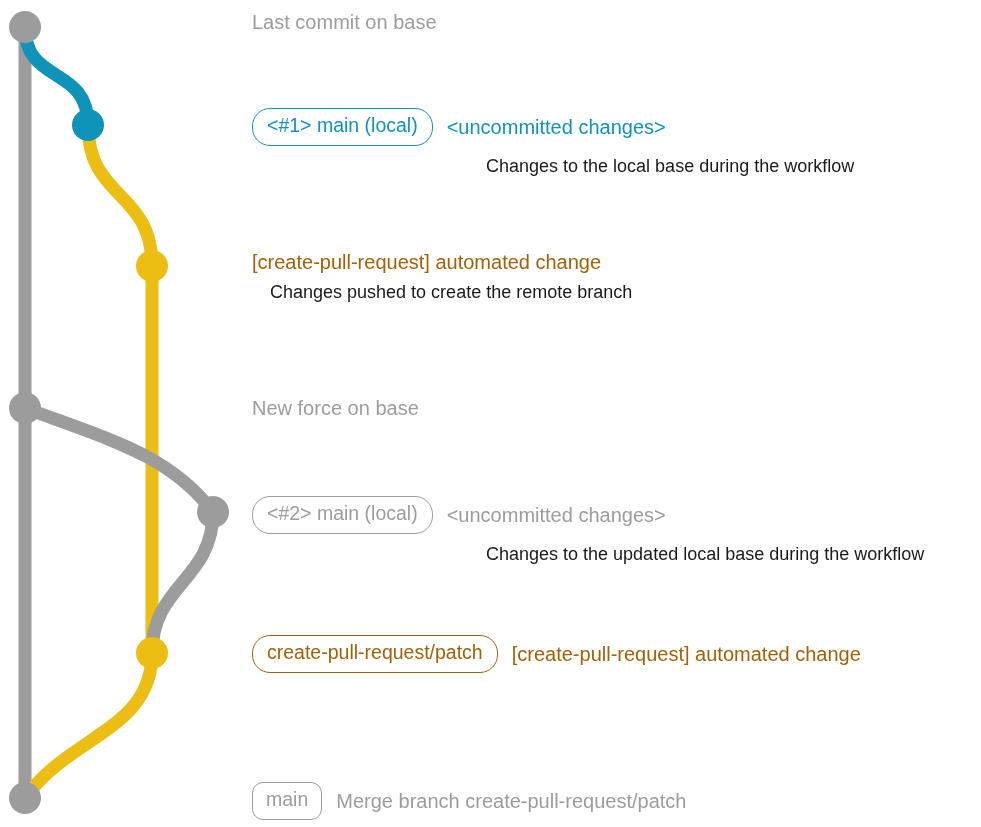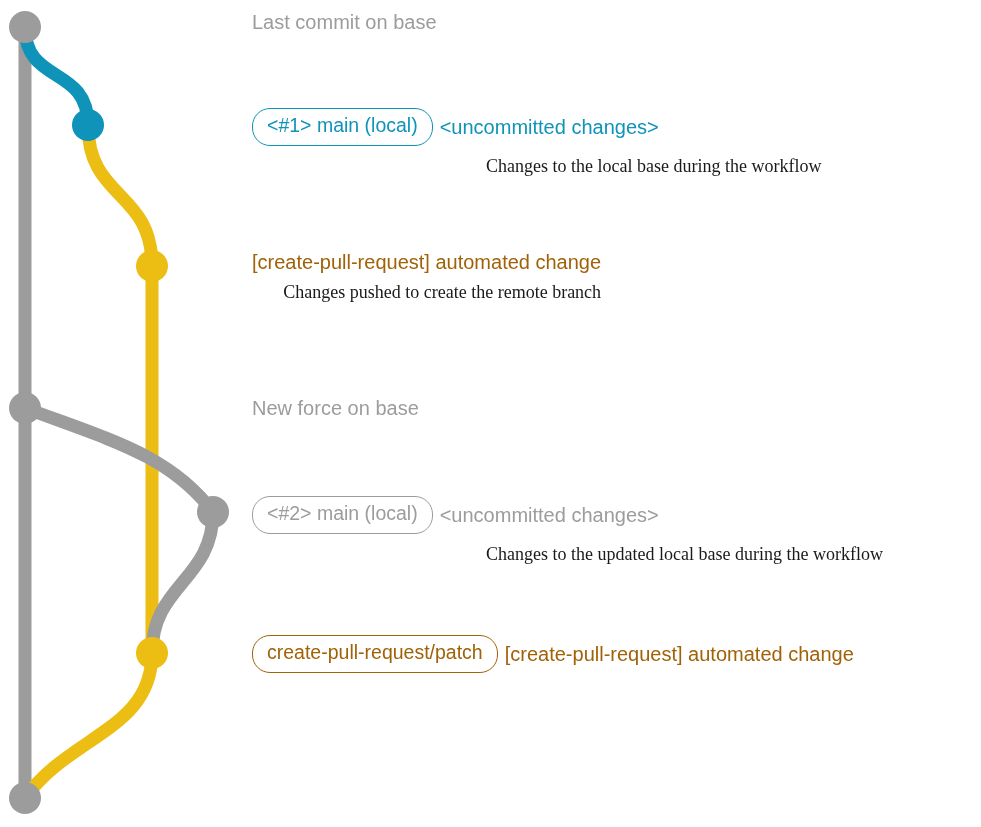--- a/index.html
+++ b/index.html
@@ -36,21 +36,21 @@
 
   .row {
     position: absolute;
     left: 252px;
     display: block;
   }
 
   .row-head {
     display: flex;
     align-items: center;
-    gap: 7px;
+    gap: 14px;
     white-space: nowrap;
   }
 
   .pill {
     display: inline-block;
     box-sizing: border-box;
     border: 1.6px solid currentColor;
     font-size: 19.5px;
     line-height: 1;
     padding: 7px 14px 9px 14px;
@@ -63,21 +63,21 @@
     padding: 7px 13px 9px 13px;
   }
 
   .headline {
     font-size: 20px;
     line-height: 1;
     white-space: nowrap;
   }
 
   .subline {
-    font-family: Liberation Serif, serif;
+    font-family: Liberation Sans, sans-serif;
     font-size: 18px;
     color: #1a1a1a;
     white-space: nowrap;
     margin-top: 10px;
     display: block;
   }
 
   .c-teal   { color: #0f93b9; }
   .c-yellow { color: #a16207; }
   .c-gray   { color: #9c9c9c; }
@@ -135,13 +135,19 @@
         <span class="headline c-gray">&lt;uncommitted changes&gt;</span>
       </div>
       <span class="subline" style="margin-left: 234px;">Changes to the updated local base during the workflow</span>
     </div>
     <div class="row" style="top: 635px;">
       <div class="row-head">
         <span class="pill c-yellow">create-pull-request/patch</span>
         <span class="headline c-yellow">[create-pull-request] automated change</span>
       </div>
     </div>
+    <div class="row" style="top: 782px;">
+      <div class="row-head">
+        <span class="pill c-gray soft">main</span>
+        <span class="headline c-gray">Merge branch create-pull-request/patch</span>
+      </div>
+    </div>
   </div>
 
 </body></html>

